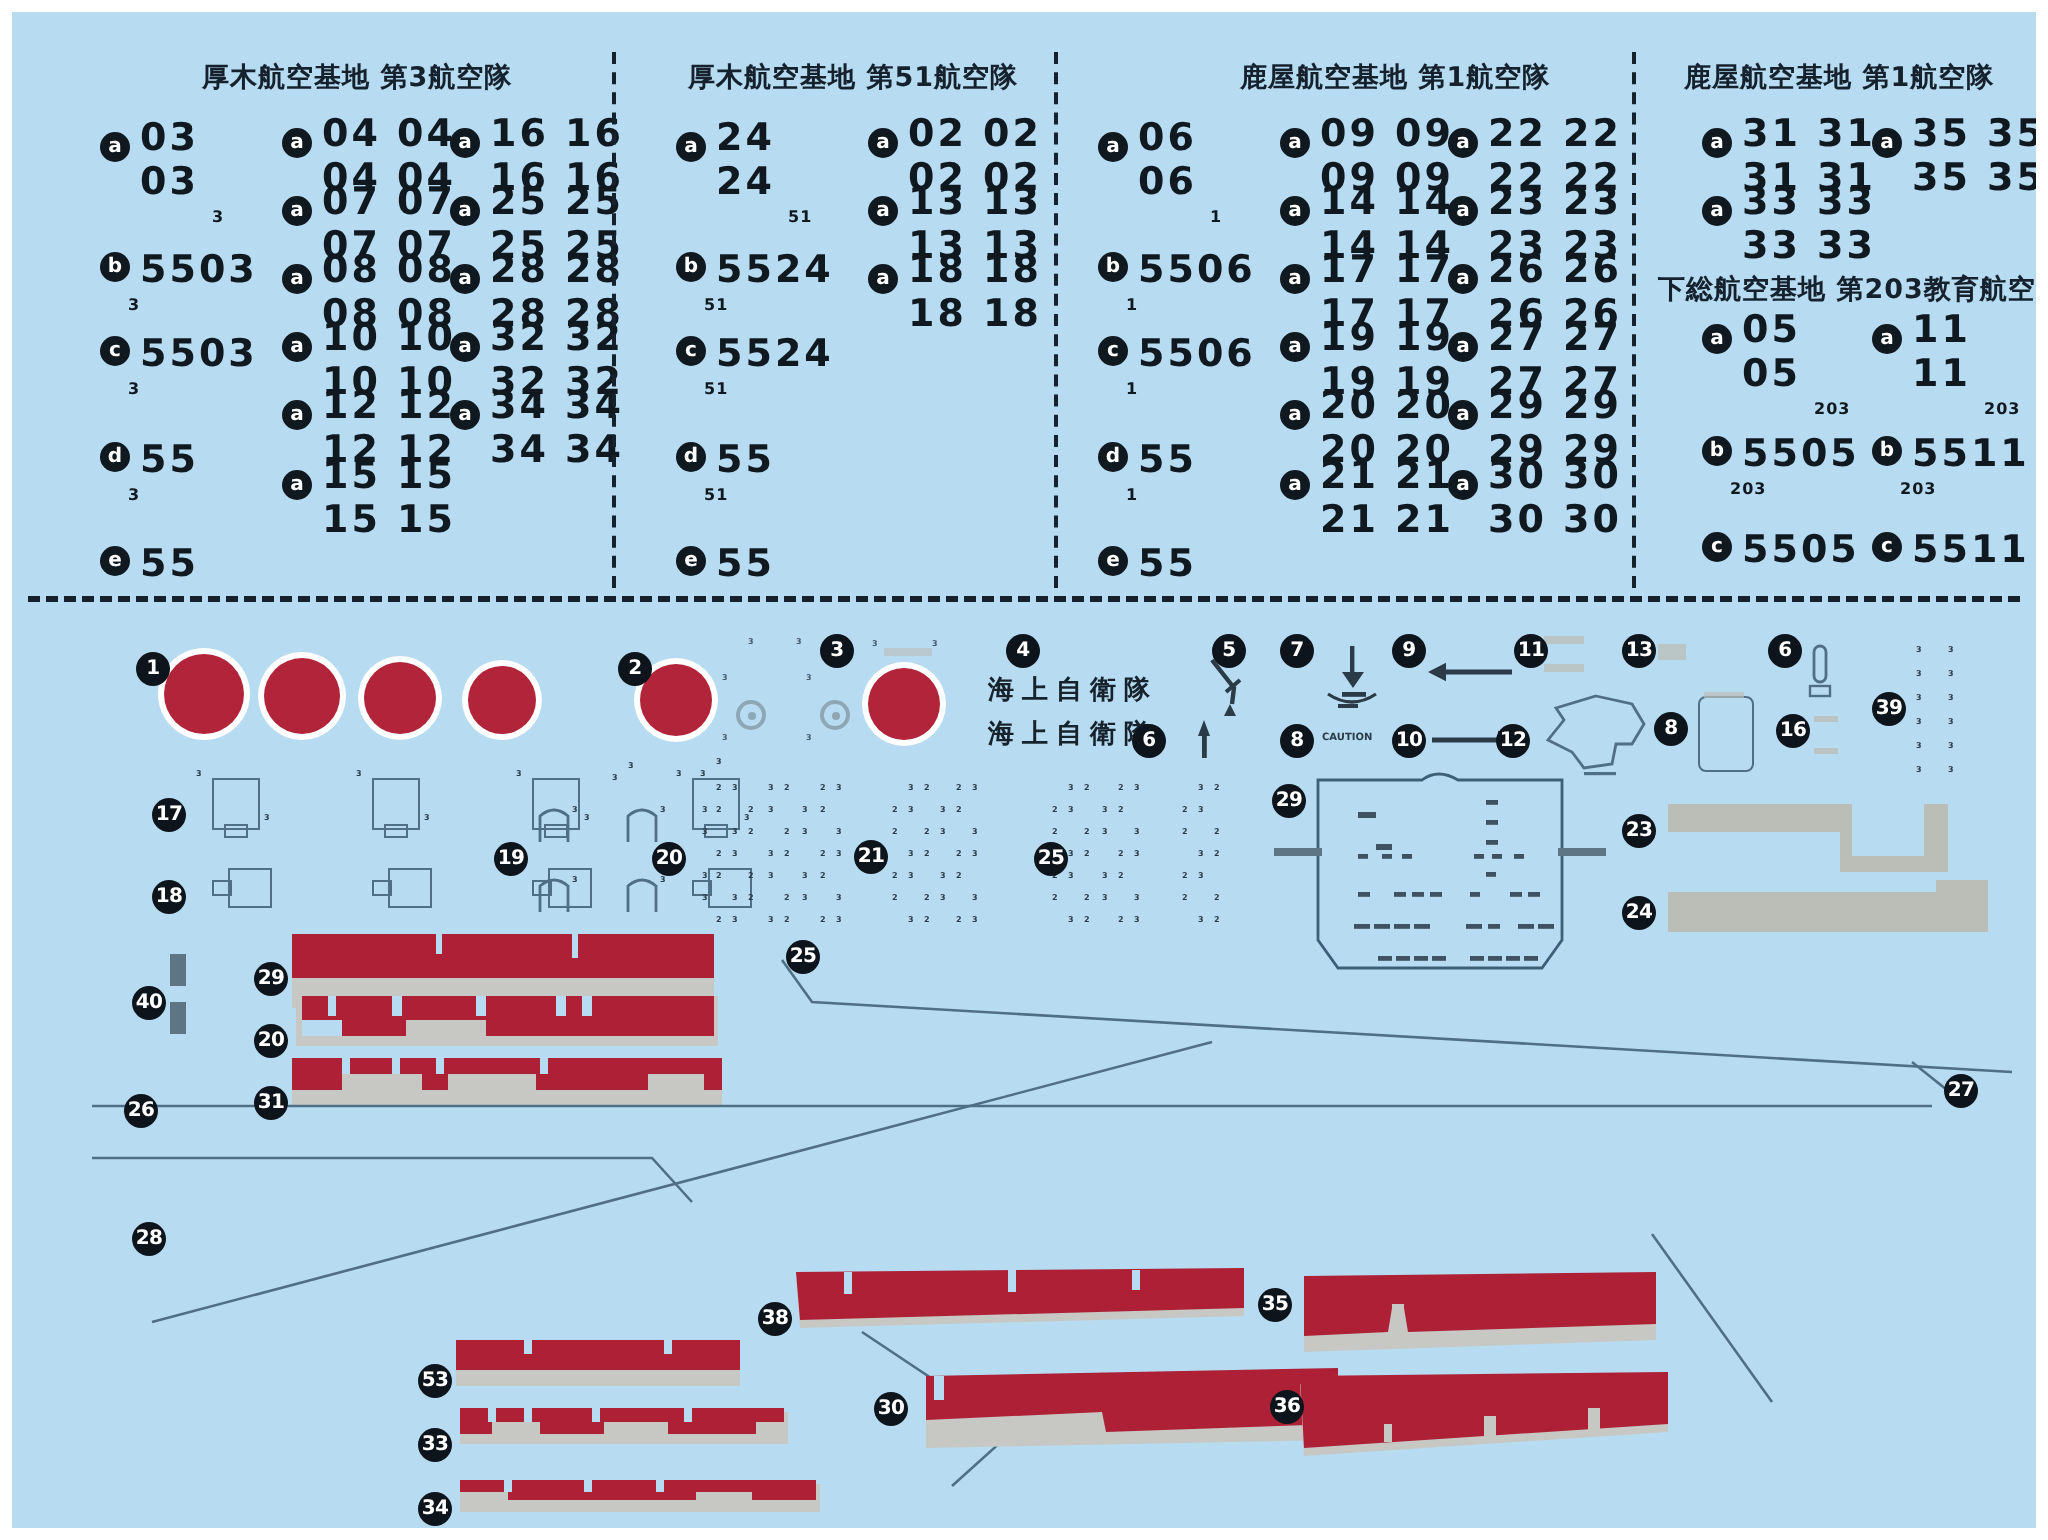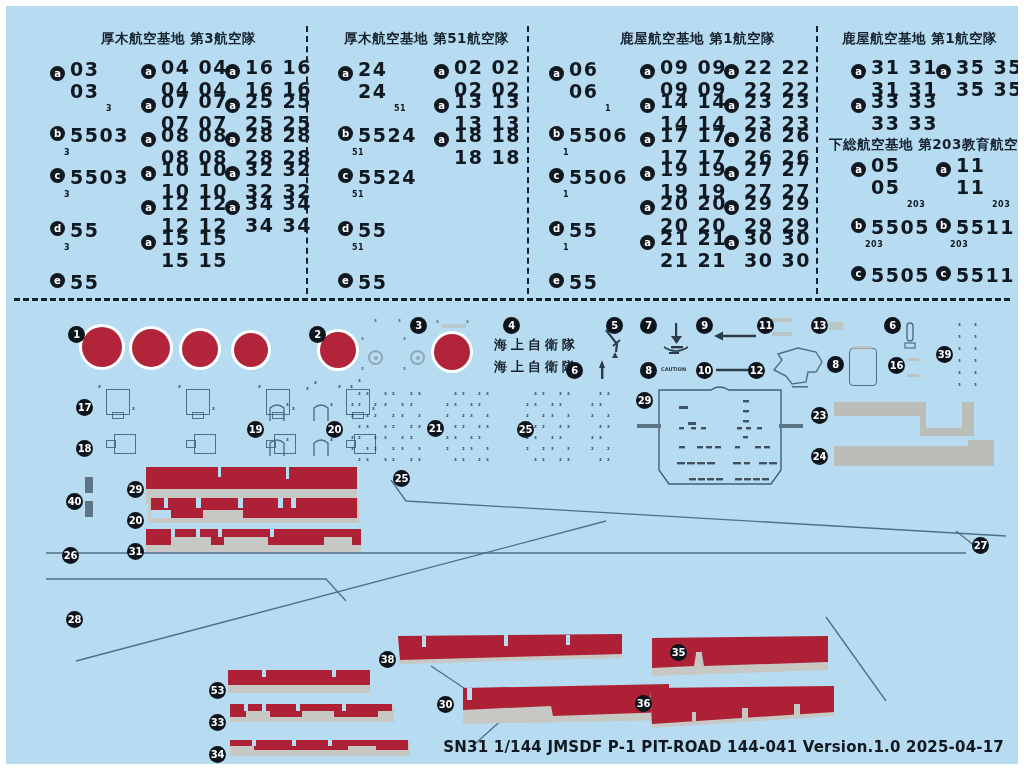--- a/index.html
+++ b/index.html
@@ -699,32 +699,31 @@
         <div class="marker" style="left: 56px; top: 541px;">26</div>
         <div class="marker" style="left: 966px; top: 531px;">27</div>
         <div class="marker" style="left: 60px; top: 605px;">28</div>
         <div class="marker" style="left: 630px; top: 386px;">29</div>
         <div class="marker" style="left: 121px; top: 475px;">29</div>
         <div class="marker" style="left: 121px; top: 506px;">20</div>
         <div class="marker" style="left: 121px; top: 537px;">31</div>
         <div class="marker" style="left: 203px; top: 676px;">53</div>
         <div class="marker" style="left: 203px; top: 708px;">33</div>
         <div class="marker" style="left: 203px; top: 740px;">34</div>
-        <div class="marker" style="left: 664px; top: 638px; text-align: right;">35</div>
+        <div class="marker" style="left: 623px; top: 638px; text-align: right;">35</div>
         <div class="marker" style="left: 629px; top: 689px;">36</div>
         <div class="marker" style="left: 431px; top: 690px;">30</div>
         <div class="marker" style="left: 373px; top: 645px;">38</div>
         <div class="marker" style="left: 930px; top: 340px;">39</div>
         <div class="marker" style="left: 60px; top: 487px;">40</div>
       </div>
   <div class="tiny" style="left: 355px; top: 330px; opacity: 0.8;">3</div>
       <div class="tiny" style="left: 355px; top: 360px; opacity: 0.8;">3</div>
       <div class="tiny" style="left: 397px; top: 330px; opacity: 0.8;">3</div>
       <div class="tiny" style="left: 397px; top: 360px; opacity: 0.8;">3</div>
       <div class="tiny" style="left: 430px; top: 313px; opacity: 0.8;">3</div>
       <div class="tiny" style="left: 460px; top: 313px; opacity: 0.8;">3</div>
       <div class="tiny" style="left: 392px; top: 312px; opacity: 0.8;">3</div>
       <div class="tiny" style="left: 368px; top: 312px; opacity: 0.8;">3</div>
       <div class="graybar" style="left: 436px; top: 318px; width: 24px; height: 4px; opacity: 0.6;"></div>
     </div>
 
-  <div class="footer">SN31 1/144 JMSDF P-1  PIT-ROAD 144-041  Version.1.0 2025-04-17</div>
 </div>
 
 </body></html>

